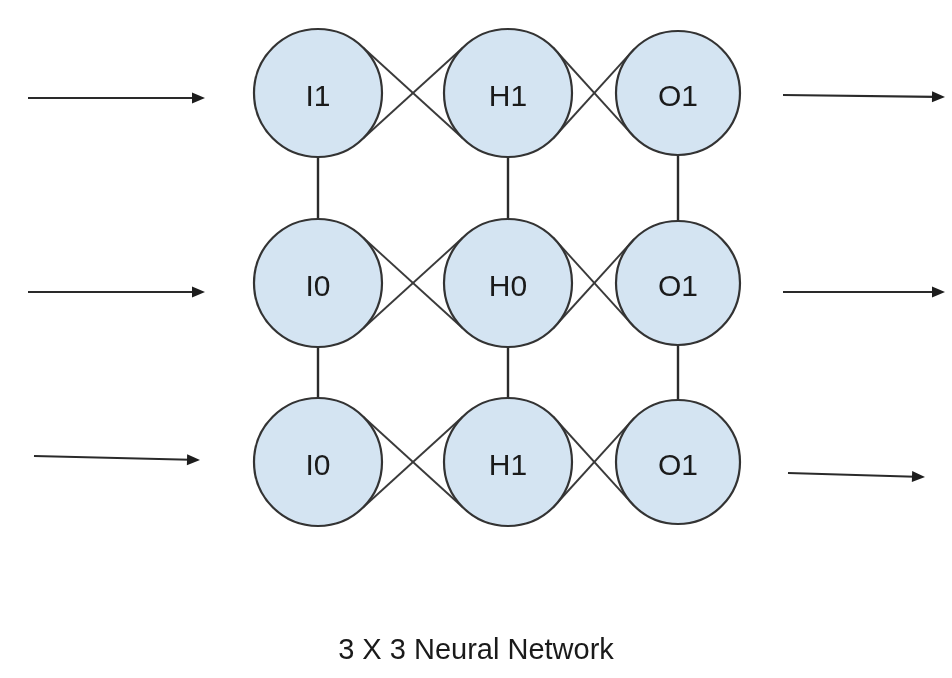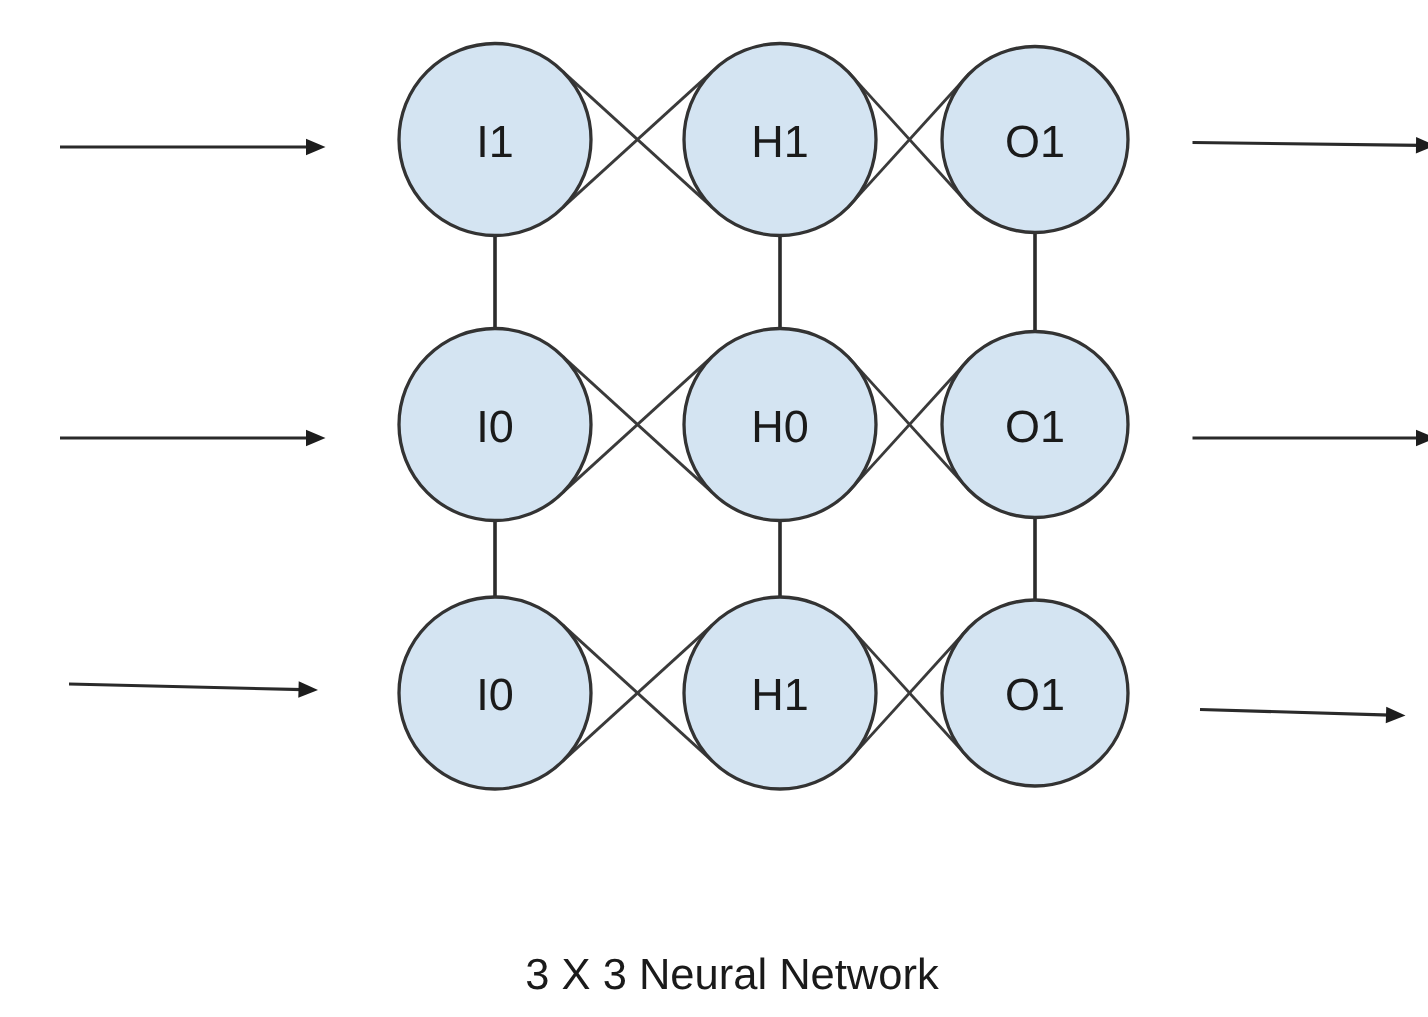--- a/index.html
+++ b/index.html
@@ -9,21 +9,21 @@
   }
   body {
     width: 952px;
     height: 678px;
     font-family: "Liberation Sans", sans-serif;
     overflow: hidden;
     position: relative;
   }
   #diagram-root {
     position: absolute;
-    left: 12px;
+    left: 0;
     top: 0;
     width: 804px;
     height: 678px;
   }
   svg#nn-svg {
     display: block;
     width: 952px;
     height: 678px;
   }
   .node-circle {

